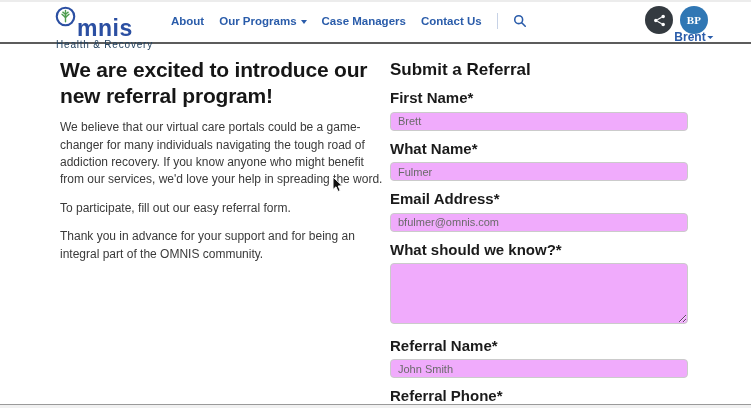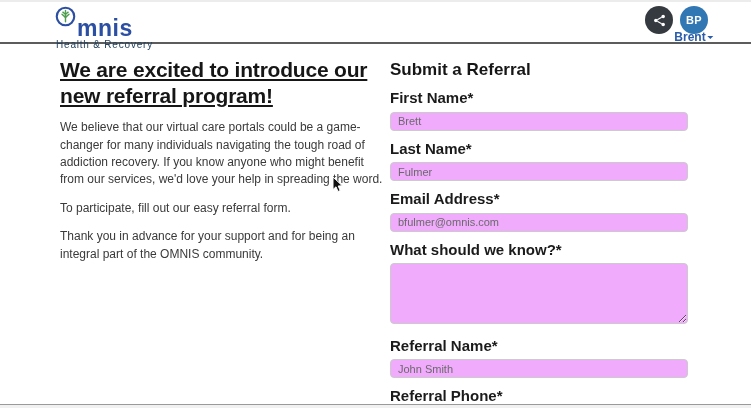--- a/index.html
+++ b/index.html
@@ -15,31 +15,31 @@
   .logo-letters { font-size:23px; font-weight:bold; color:#2b4fa2; letter-spacing:0.5px;margin-top:24px; }
   .logo-tagline { font-size:10px; color:#24425f; letter-spacing:0.8px; margin-top:0; padding-left:1px; }
   .nav { display:flex; align-items:center; gap:15px; margin-left:18px; }
   .nav a { text-decoration:none; color:#2a5caa; font-size:11.5px; font-weight:bold; white-space:nowrap; cursor:pointer; }
   .caret-down { display:inline-block; width:0; height:0; border-left:3.5px solid transparent; border-right:3.5px solid transparent; border-top:4px solid #2a5caa; margin-left:4px; vertical-align:middle; }
   .nav-divider { width:1px; height:16px; background:#c7d2e6; }
   .search-btn { display:flex; align-items:center; cursor:pointer; }
 
   .header-right { position:absolute; right:43px; top:6px; }
   .circles { display:flex; gap:7px; align-items:center; }
-  .circle-btn { width:28px; height:28px; border-radius:50%; display:flex; align-items:center; justify-content:center; cursor:pointer; }
+  .circle-btn { width:28px; height:28px; border-radius:50%; display:flex; align-items:center; justify-content:center; cursor:pointer;font-family:Liberation Serif, serif; }
   .share-btn { background:#343a40; }
   .avatar-wrap { position:relative; }
   .avatar { background:#3077b4; color:#fff; font-size:11px; font-weight:bold; letter-spacing:0.3px; }
   .user-caption { position:absolute; top:24px; left:50%; transform:translateX(-50%); white-space:nowrap; font-size:12px; color:#2a5caa; font-weight:bold; cursor:pointer; }
   .caret-down.small { border-left-width:3px; border-right-width:3px; border-top-width:3.5px; margin-left:2px; }
 
   
   .main { position:relative; width:751px; height:360px; }
   .intro { position:absolute; left:60px; top:13px; width:324px; }
-  .intro h1 { font-size:21px; font-weight:bold; color:#161616; line-height:1.22; letter-spacing:-0.2px;text-decoration:underline; }
+  .intro h1 { font-size:21px; font-weight:bold; color:#161616; line-height:1.22; letter-spacing:-0.2px; }
   .intro p { font-size:12px; color:#3a3a3a; line-height:1.45; margin-top:11px; }
 
   .form-col { position:absolute; left:390px; top:16px; width:298px; }
   .form-title { font-size:17px; font-weight:bold; color:#161616; margin-bottom:2px; }
   .field label { display:block; font-size:15px; font-weight:bold; color:#1b1b1b; margin:9px 0 5px; }
   .field input[type="text"], .field textarea {
     width:100%; border:1px solid #cbcbcb; border-radius:4px; background:#f0abfc;
     font-family:"Liberation Sans", sans-serif; font-size:11px; color:#6a6a6a; padding:2px 7px; outline:none;
   }
   .field input[type="text"] { height:19px; }
@@ -78,20 +78,33 @@
               <line x1="12" y1="9.5" x2="15" y2="7"></line>
               <line x1="12" y1="7" x2="12" y2="5"></line>
             </g>
           </svg>
         </span>
         <span class="logo-letters">mnis</span>
       </div>
       <span class="logo-tagline">Health &amp; Recovery</span>
     </div>
 
+    <nav class="nav">
+      <a href="#">About</a>
+      <a href="#"><span>Our Programs</span><span class="caret-down"></span></a>
+      <a href="#">Case Managers</a>
+      <a href="#">Contact Us</a>
+      <span class="nav-divider"></span>
+      <span class="search-btn">
+        <svg width="14" height="14" viewBox="0 0 16 16" fill="none" stroke="#2a5caa" stroke-width="1.8" stroke-linecap="round">
+          <circle cx="6.5" cy="6.5" r="4.5"></circle>
+          <line x1="10" y1="10" x2="14" y2="14"></line>
+        </svg>
+      </span>
+    </nav>
 
     <div class="header-right">
       <div class="circles">
         <div class="circle-btn share-btn">
           <svg width="13" height="13" viewBox="0 0 16 16">
             <g fill="#fff">
               <circle cx="12.5" cy="3" r="2.2"></circle>
               <circle cx="3.5" cy="8" r="2.2"></circle>
               <circle cx="12.5" cy="13" r="2.2"></circle>
             </g>
@@ -123,21 +136,21 @@
 
     <div class="form-col">
       <div class="form-title">Submit a Referral</div>
 
       <div class="field">
         <label>First Name*</label>
         <input type="text" value="Brett" style="">
       </div>
 
       <div class="field">
-        <label>Last Name*</label>
+        <label>What Name*</label>
         <input type="text" value="Fulmer" style="">
       </div>
 
       <div class="field">
         <label>Email Address*</label>
         <input type="text" value="bfulmer@omnis.com" style="">
       </div>
 
       <div class="field">
         <label>What should we know?*</label>

